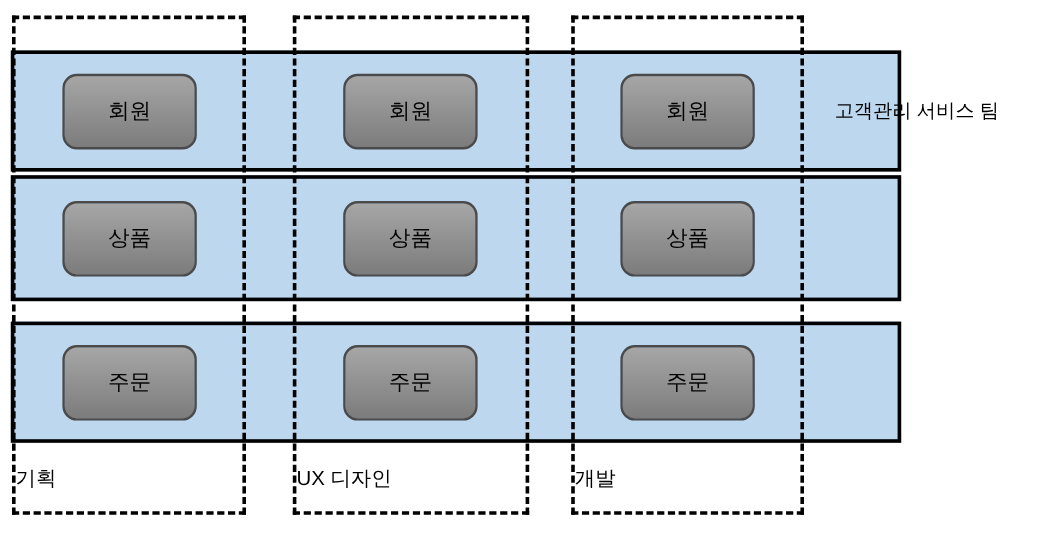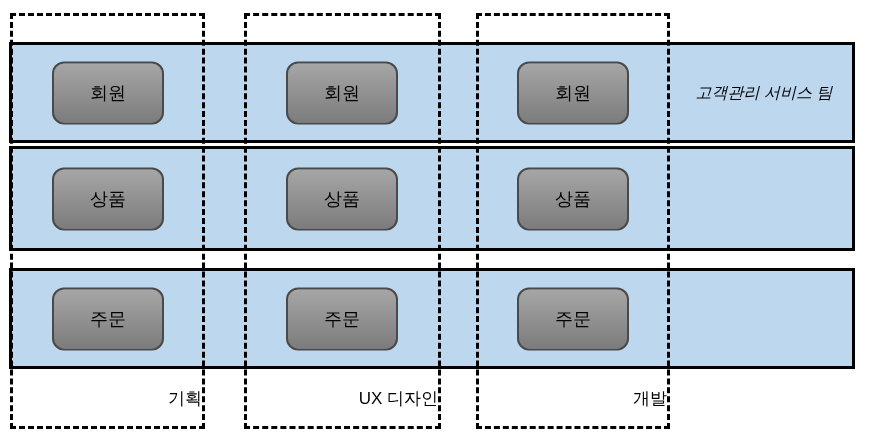--- a/index.html
+++ b/index.html
@@ -13,21 +13,21 @@
     width: 872px;
     height: 447px;
     background: #ffffff;
     overflow: hidden;
   }
 
   
   .team-row {
     position: absolute;
     left: 9px;
-    width: 846px;
+    width: 742px;
     background: #BDD7EE;
     border: 3px solid #000000;
     z-index: 1;
   }
   .row-1 { top: 42px;  height: 101px; }
   .row-2 { top: 146px; height: 105px; }
   .row-3 { top: 268px; height: 101px; }
 
   
   .service-box {
@@ -53,42 +53,41 @@
   .team-label {
     position: absolute;
     top: 50%;
     transform: translateY(-50%);
     left: 664px;
     width: 176px;
     text-align: center;
     font-size: 16px;
     white-space: nowrap;
     color: #000000;
-    font-style: italic;
   }
 
   
   .func-col {
     position: absolute;
     top: 13px;
     height: 416px;
     border: 3px dashed #000000;
     background: transparent;
     z-index: 2;
   }
   .col-1 { left: 10px;  width: 195px; }
   .col-2 { left: 244px; width: 197px; }
   .col-3 { left: 476px; width: 194px; }
 
   .col-label {
     position: absolute;
     left: 0;
     right: 0;
     bottom: 16px;
-    text-align: right;
+    text-align: left;
     font-size: 17px;
     white-space: nowrap;
     color: #000000;
   }
 </style>
 </head>
 <body>
 
 <div class="canvas">
 

